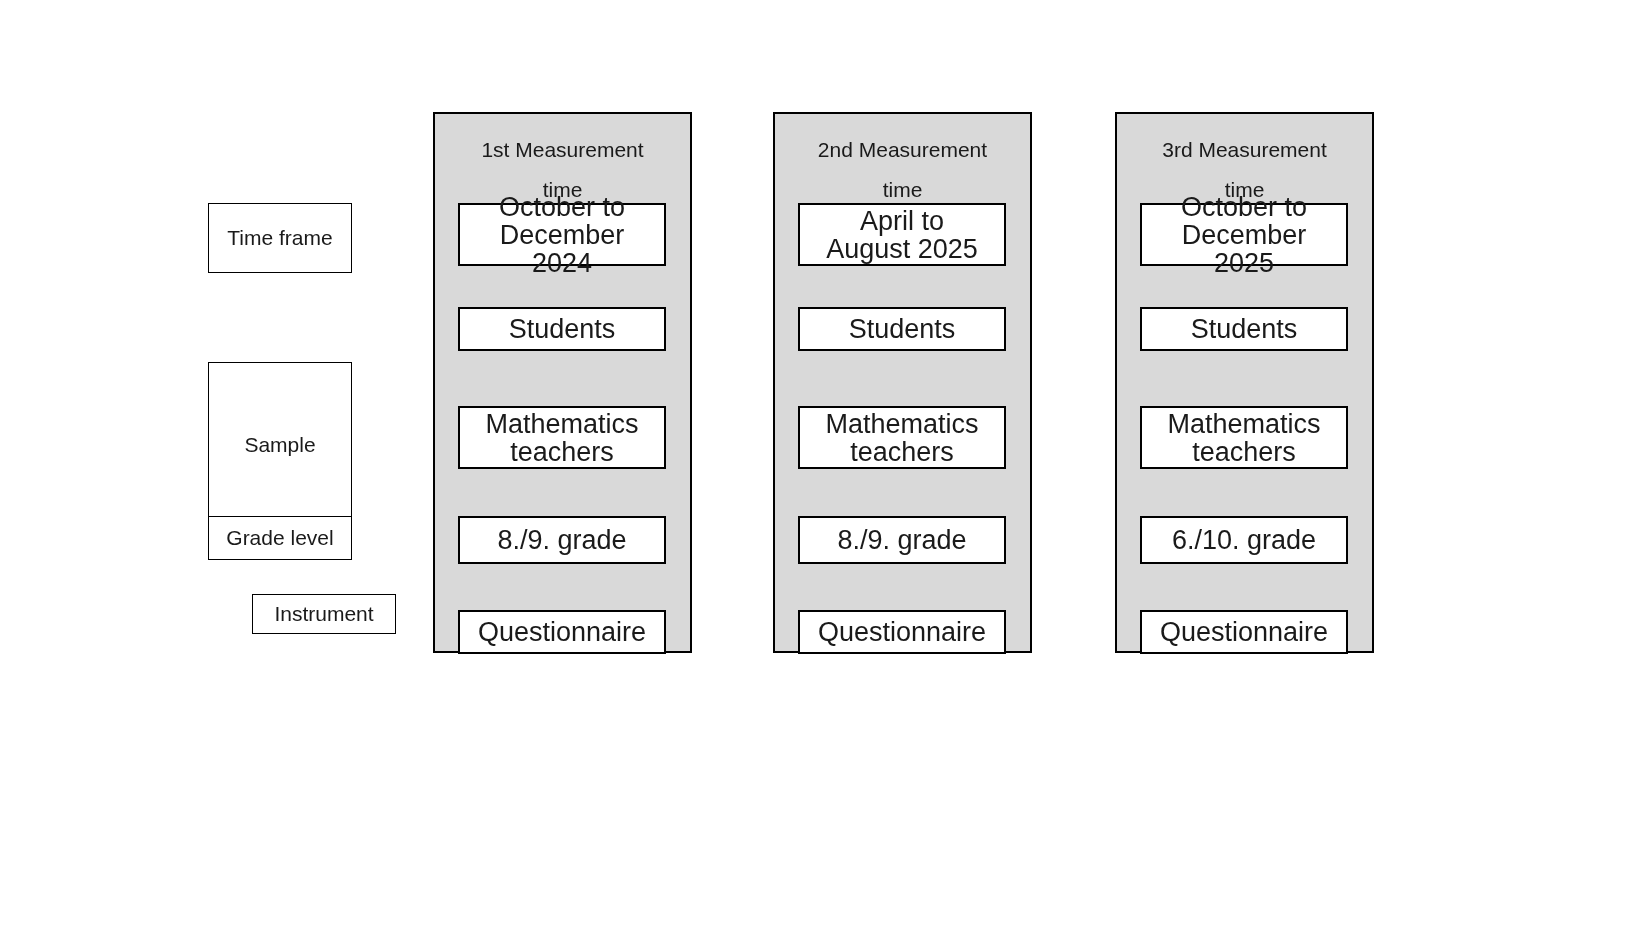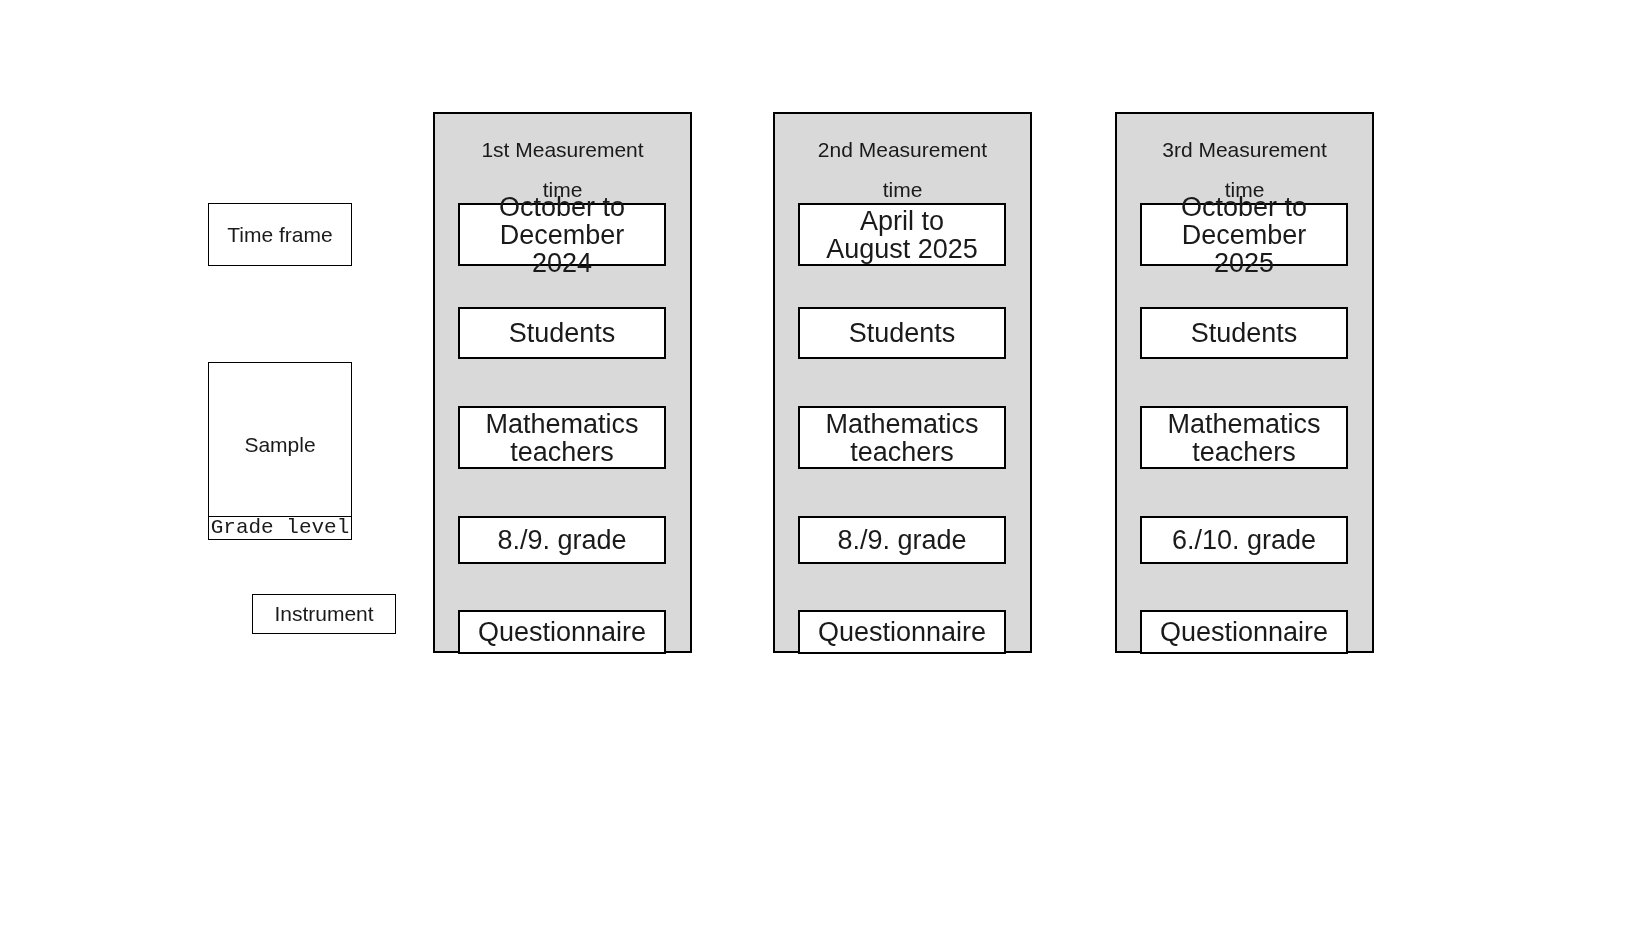--- a/index.html
+++ b/index.html
@@ -27,23 +27,23 @@
     width: 144px;
     background: var(--box-fill);
     border: 1px solid var(--box-border);
     display: flex;
     align-items: center;
     justify-content: center;
     text-align: center;
     font-size: 21px;
     line-height: 28px;
   }
-  .label-time-frame { top: 203px; height: 63px; }
+  .label-time-frame { top: 203px; height: 70px; }
   .label-sample     { top: 318px; height: 166px; margin-top: 44px; }
-  .label-grade      { top: 516px; height: 24px; font-family: Liberation Mono, monospace; }
+  .label-grade      { top: 516px; height: 44px; }
   .label-instrument { top: 594px; height: 40px; margin-left: 44px; }
 
   
   .panel {
     position: absolute;
     top: 112px;
     width: 259px;
     height: 541px;
     background: var(--panel-fill);
     border: 2px solid var(--panel-border);
@@ -71,21 +71,21 @@
     background: var(--box-fill);
     border: 2px solid var(--box-border);
     display: flex;
     align-items: center;
     justify-content: center;
     text-align: center;
     font-size: 27px;
     line-height: 28px;
   }
   .cell-time-frame { top: 89px;  height: 63px; }
-  .cell-students   { top: 193px; height: 52px; text-align: center; }
+  .cell-students   { top: 193px; height: 44px; text-align: center; }
   .cell-teachers   { top: 292px; height: 63px; }
   .cell-grade      { top: 402px; height: 48px; }
   .cell-instrument { top: 496px; height: 44px; }
 </style>
 </head>
 <body>
 
 <div class="canvas">
 
   <div class="label-box label-time-frame">Time frame</div>

